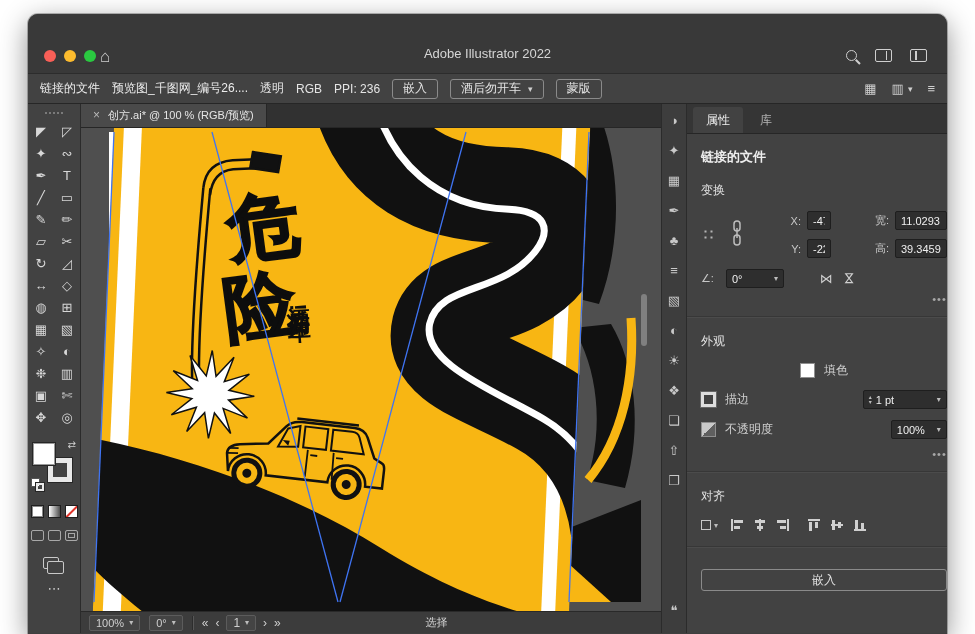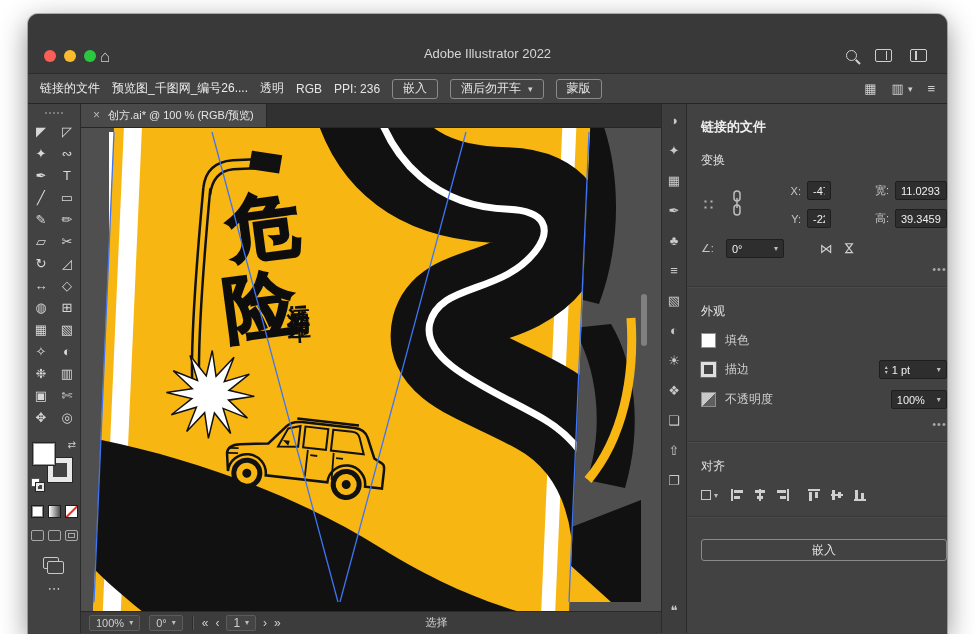--- a/index.html
+++ b/index.html
@@ -93,21 +93,21 @@
   .field { background:#2e2e2e; border:1px solid #1e1e1e; border-radius:2px; height:19px; display:flex; align-items:center; padding:0 5px; color:#efefef; font-size:11px; gap:4px; }
   .field .val { flex:1; overflow:hidden; white-space:nowrap; }
   .tf-grid { display:grid; grid-template-columns:22px 16px 56px 24px 56px auto; align-items:center; row-gap:9px; column-gap:4px; }
   .refpoint { width:15px; height:15px; grid-row:1/3; background-image:radial-gradient(circle,#b5b5b5 1.1px,transparent 1.5px); background-size:6px 6px; background-position:1.5px 1.5px; }
   .chain { grid-row:1/3; justify-self:end; }
   .tf-label { color:#c7c7c7; font-size:11px; text-align:right; padding-right:2px; }
   .angle-row { display:flex; align-items:center; gap:10px; margin-top:11px; }
   .flip { color:#cfcfcf; font-size:13px; }
   .flip.v { display:inline-block; transform:rotate(90deg); }
   .more-dots { text-align:right; color:#a8a8a8; font-size:11px; letter-spacing:1px; margin-top:7px; line-height:8px; }
-  .ap-row { display:flex; align-items:center; gap:9px; margin-bottom:11px; }
+  .ap-row { display:flex; align-items:center; gap:9px; margin-bottom:11px;justify-content:center; }
   .sw { width:15px; height:15px; flex:0 0 auto; }
   .sw.fill { background:#fff; border:1px solid #8f8f8f; }
   .sw.stroke { border:3px solid #dedede; outline:1px solid #666; }
   .sw.opacity { border:1px solid #8f8f8f; background:linear-gradient(135deg,#c9c9c9 50%,#5f5f5f 50%); }
   .stepper { display:flex; flex-direction:column; font-size:6px; line-height:5px; color:#bdbdbd; }
   .fx { color:#dcdcdc; margin-top:3px; }
   .align-row { display:flex; align-items:center; }
   .align-to { display:flex; align-items:center; gap:3px; margin-right:11px; }
   .abox { width:10px; height:10px; border:1.5px solid #c9c9c9; }
   .al-btn { width:16px; height:16px; margin-right:7px; background:none; border:none; padding:0; }
@@ -453,20 +453,24 @@
         <button class="strip-icon">
           <span>❐</span>
         </button>
 
         <button class="strip-icon">
           <span>❝</span>
         </button>
       </div>
 
     <div class="properties">
+      <div class="prop-tabs">
+        <div class="prop-tab active">属性</div>
+        <div class="prop-tab">库</div>
+      </div>
       <div class="prop-body">
         
         <div class="prop-header">链接的文件</div>
 
         
         <h4 class="sec-title">变换</h4>
         <div class="tf-grid">
           <div class="refpoint"></div>
           <div class="tf-label">X:</div>
           <div class="field">
@@ -509,21 +513,21 @@
         
         <h4 class="sec-title">外观</h4>
         <div class="ap-row">
           <div class="sw fill"></div>
           <span>填色</span>
         </div>
         <div class="ap-row">
           <div class="sw stroke"></div>
           <span>描边</span>
           <span style="flex:1"></span>
-          <div class="field" style="width:68px">
+          <div class="field" style="width:84px">
             <span class="stepper">
               <span>▴</span>
               <span>▾</span>
             </span>
             <span class="val">1 pt</span>
             <span class="caret">▾</span>
           </div>
         </div>
         <div class="ap-row">
           <div class="sw opacity"></div>

